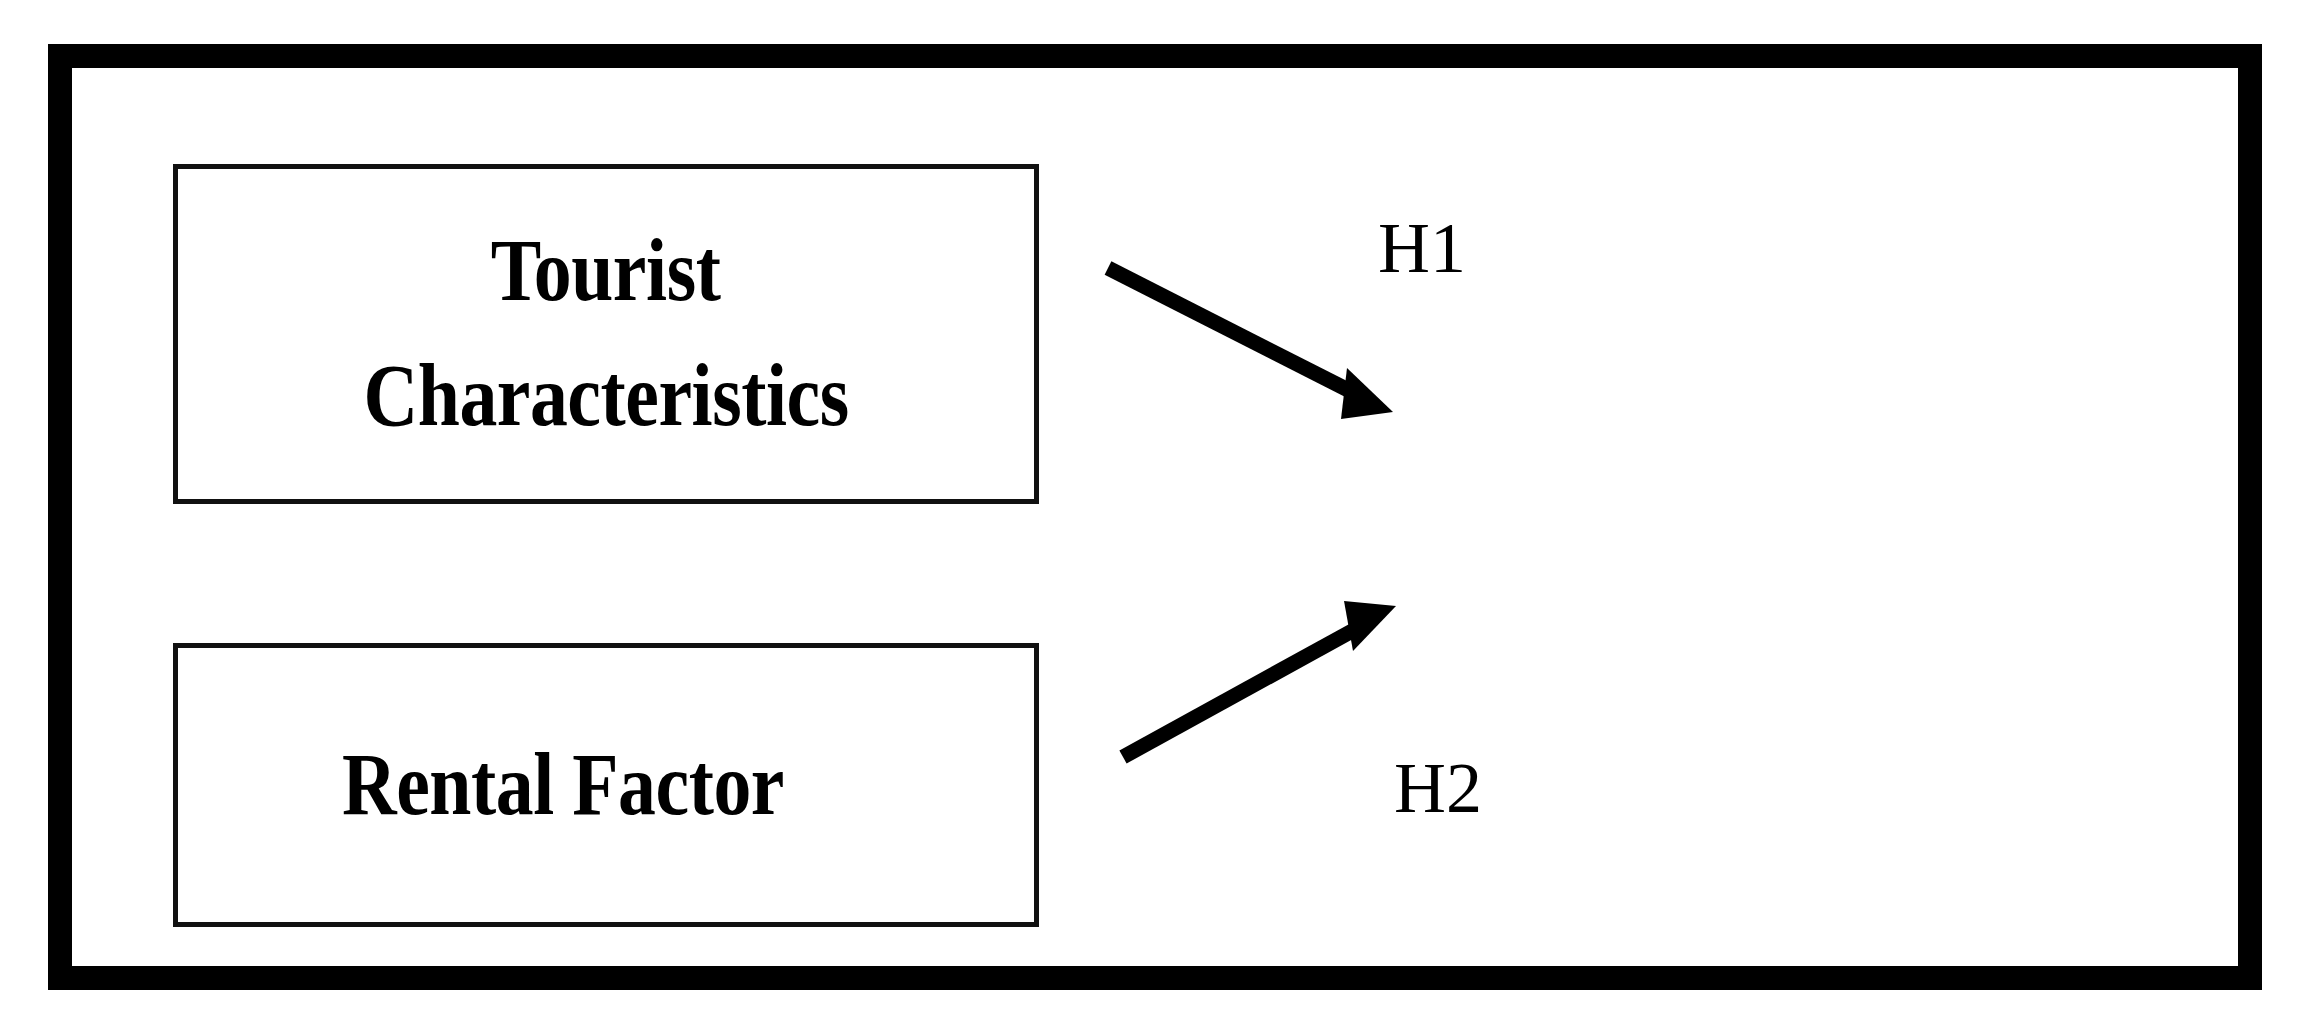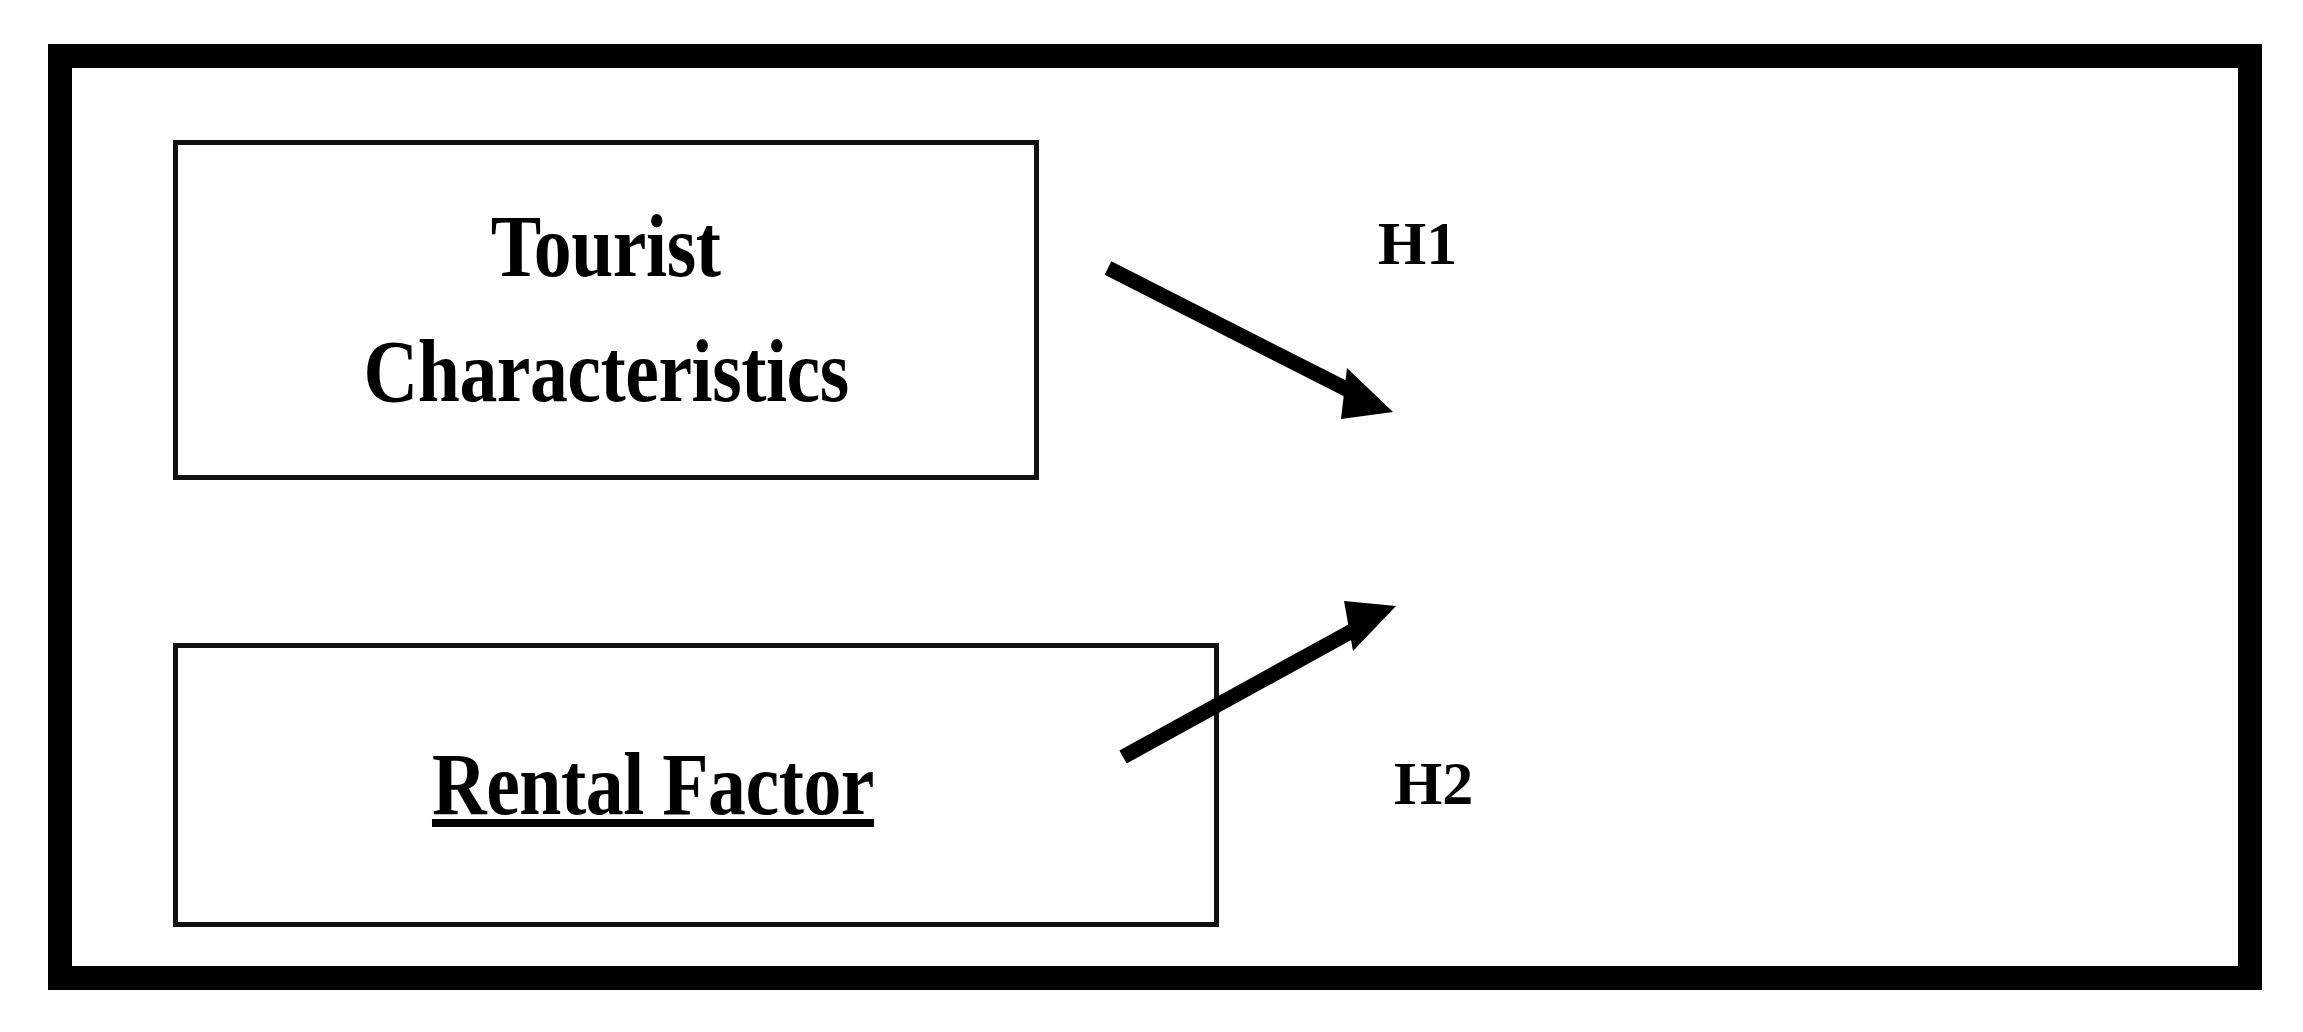--- a/index.html
+++ b/index.html
@@ -58,23 +58,22 @@
 
   #box-tourist-characteristics {
     left: 149px;
     top: 124px;
     width: 866px;
     height: 340px;
   }
   #box-rental-factor {
     left: 149px;
     top: 619px;
-    width: 1046px;
+    width: 866px;
     height: 284px;
-    text-decoration: underline;
   }
   #box-rental-factor .construct-label {
     transform: scaleX(0.86) translateX(-50px);
   }
   #box-usage-intention {
     left: 1472px;
     top: 316px;
     width: 675px;
     height: 332px;
   }
@@ -90,22 +89,22 @@
     width: 2303px;
     height: 1032px;
     pointer-events: none;
   }
 
   
   .hypothesis-label {
     position: absolute;
     color: #000000;
     font-family: "Liberation Serif", "DejaVu Serif", serif;
-    font-weight: bold;
-    font-size: 62px;
+    font-weight: normal;
+    font-size: 72px;
     line-height: 1;
     letter-spacing: 0px;
     white-space: nowrap;
     text-align: center;
   }
   #label-h1 {
     left: 1378px;
     top: 212px;
   }
   #label-h2 {
@@ -113,21 +112,21 @@
     top: 752px;
   }
 </style>
 </head>
 <body>
 
 <div id="canvas">
 
   <div id="outer-frame">
 
-    <div class="construct-box" id="box-tourist-characteristics" style="left:101px; top:72px;">
+    <div class="construct-box" id="box-tourist-characteristics" style="left:101px; top:96px;">
       <span class="construct-label">Tourist</span>
       <span class="construct-label">Characteristics</span>
     </div>
 
     <div class="construct-box" id="box-rental-factor" style="left:101px; top:575px;">
       <span class="construct-label">Rental Factor</span>
     </div>
 
 
   </div>

